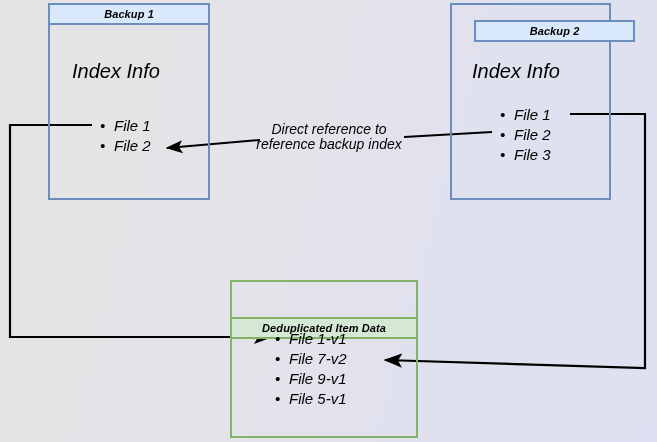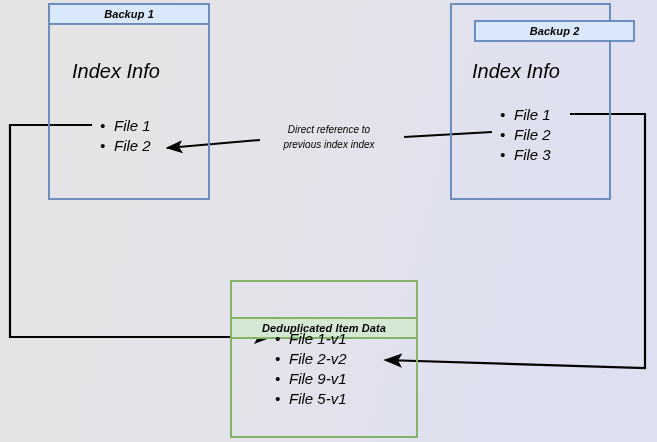--- a/index.html
+++ b/index.html
@@ -82,21 +82,21 @@
   .file-list li::before {
     content: "\2022";
     position: absolute;
     left: 0;
     top: 0;
     font-size: 15px;
     line-height: 20px;
   }
   .edge-label {
     position: absolute;
-    font-size: 10px;
+    font-size: 14px;
     color: #000000;
     text-align: center;
     line-height: 15px;
     white-space: nowrap;
   }
 </style>
 </head>
 <body>
 
 <div id="diagram-canvas">
@@ -136,23 +136,23 @@
   <ul class="file-list" style="left:500px; top:105px;">
     <li>File 1</li>
     <li>File 2</li>
     <li>File 3</li>
   </ul>
 
   <div class="box box-green" style="left:230px; top:280px; width:188px; height:158px;"></div>
   <div class="box-header header-green" style="left:230px; top:280px; width:188px; height:22px;margin-top:37px;">Deduplicated Item Data</div>
   <ul class="file-list" style="left:275px; top:329px;">
     <li>File 1-v1</li>
-    <li>File 2-v2</li>
+    <li>File 7-v2</li>
     <li>File 9-v1</li>
     <li>File 5-v1</li>
   </ul>
 
   <div class="edge-label" style="left:249px; top:122px; width:160px;">
     <div>Direct reference to</div>
-    <div>previous index index</div>
+    <div>reference backup index</div>
   </div>
 
 </div>
 
 </body></html>

